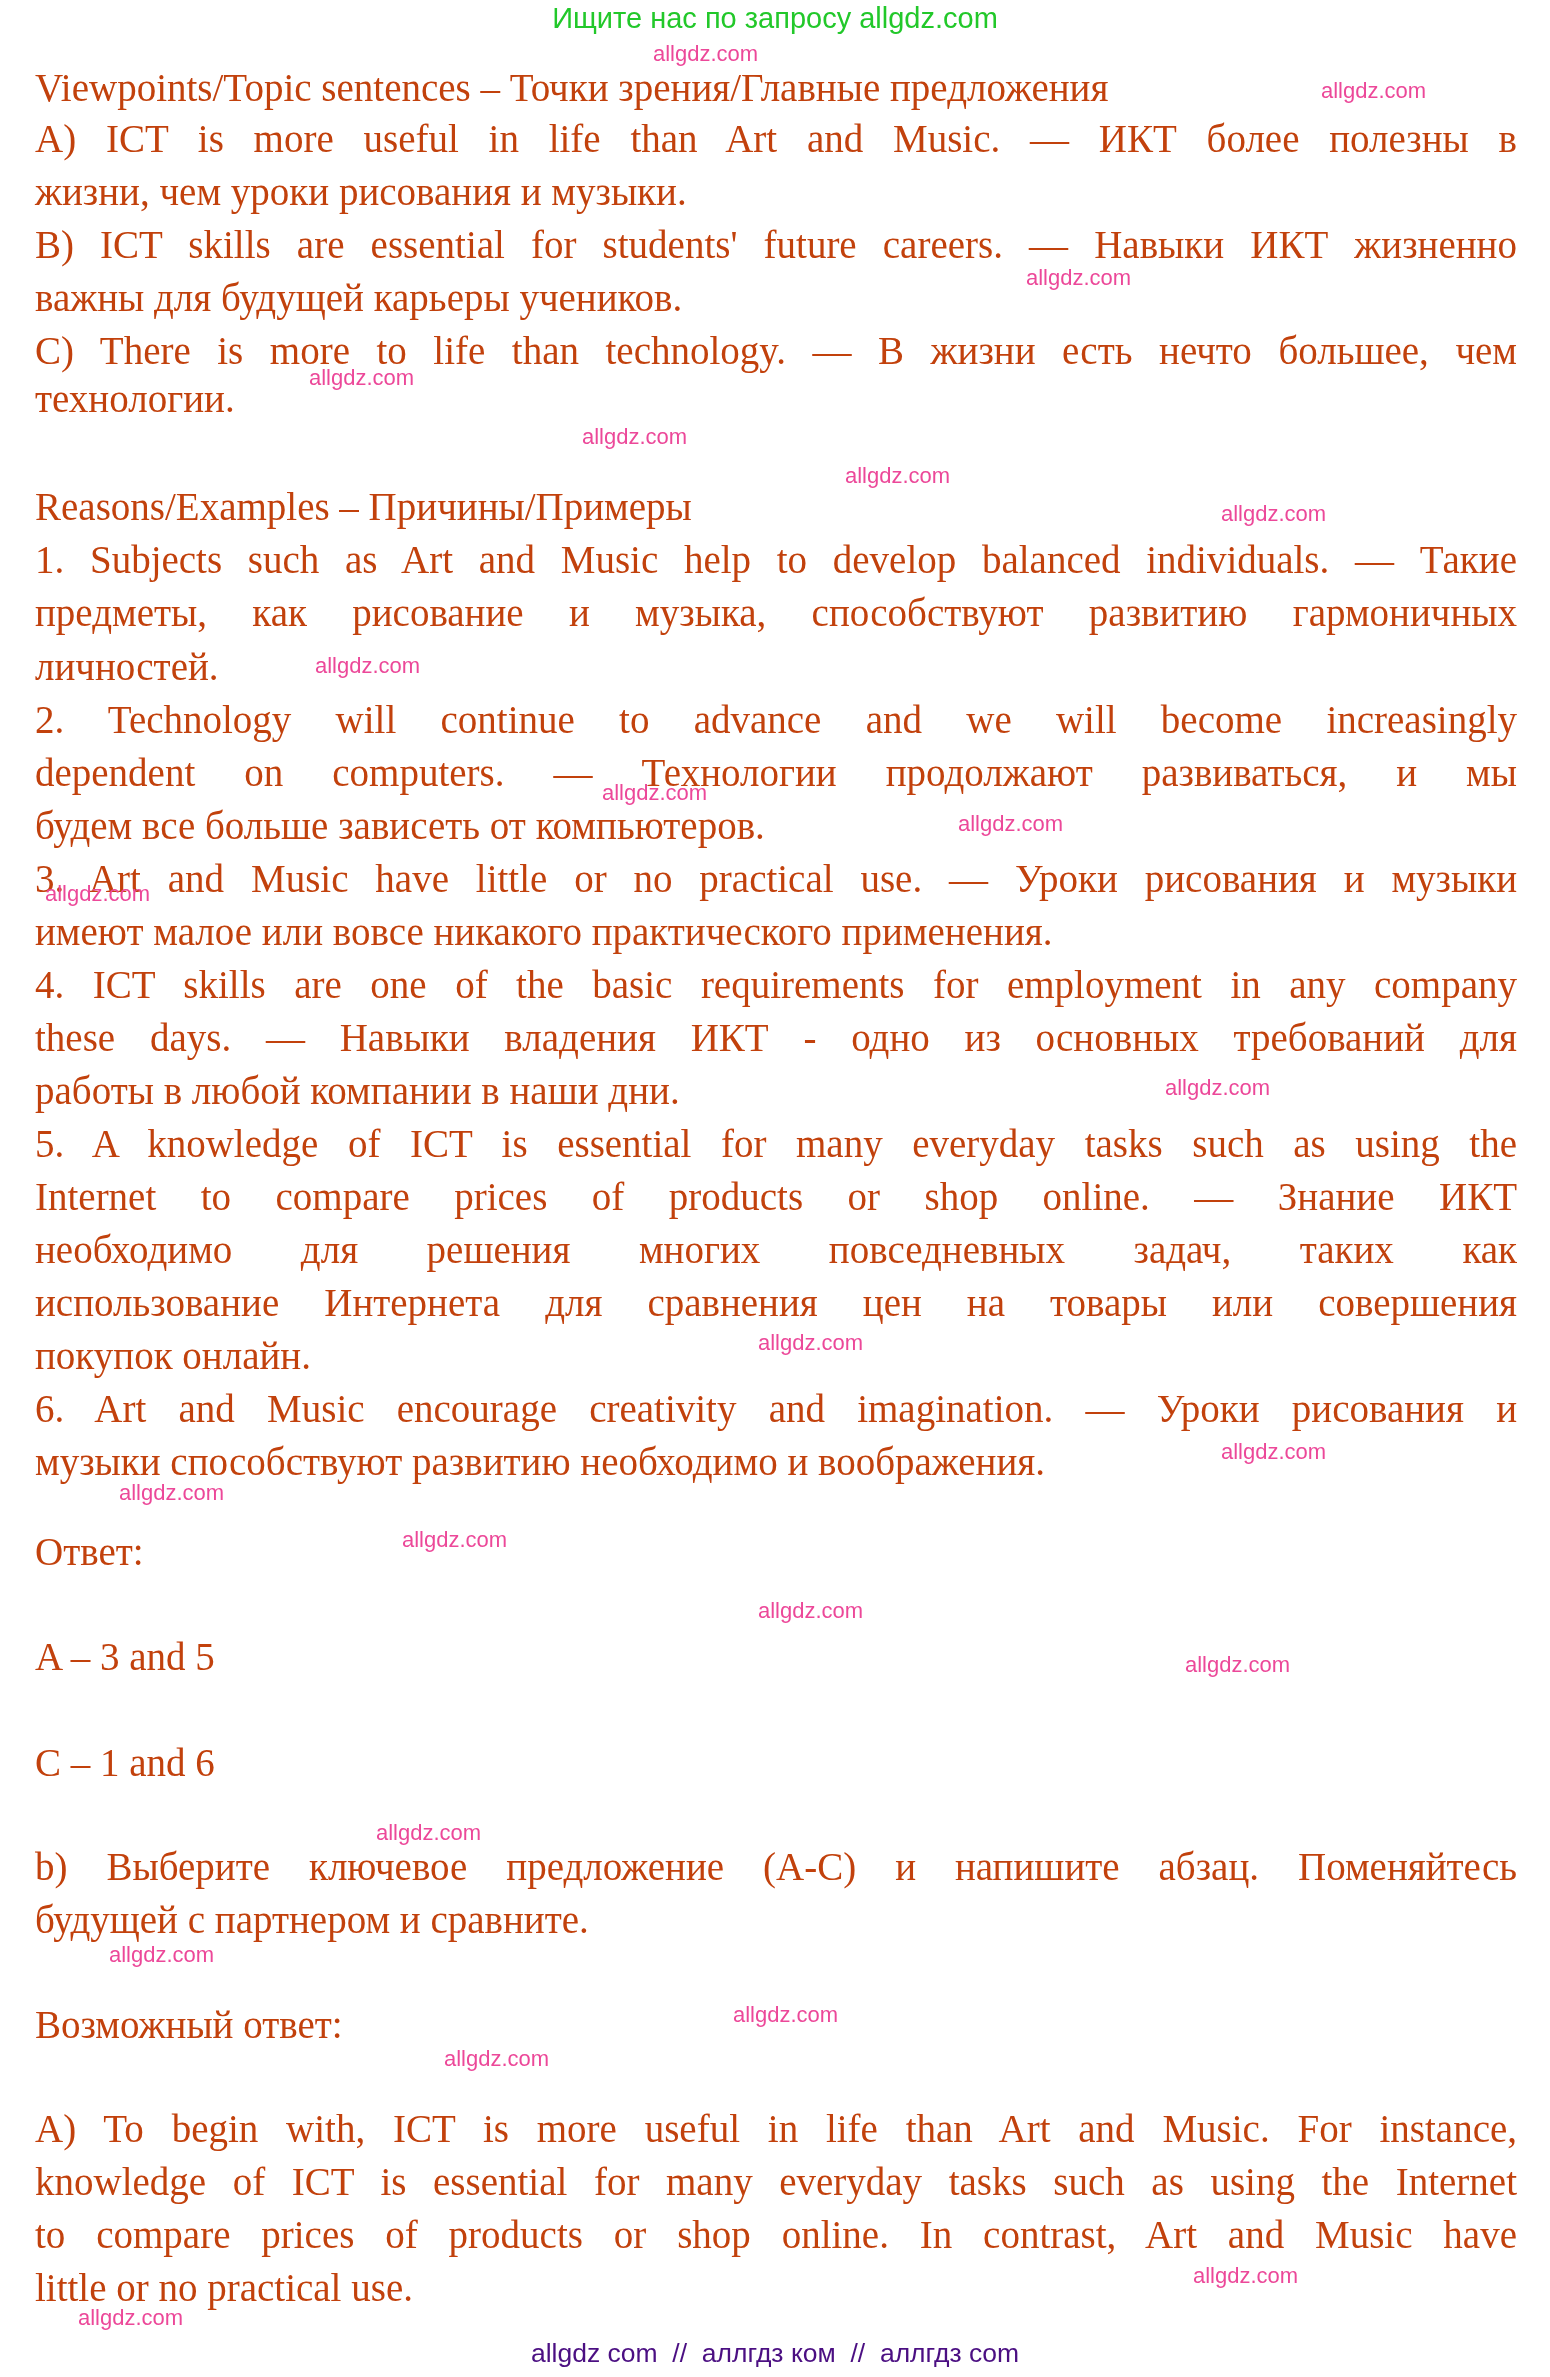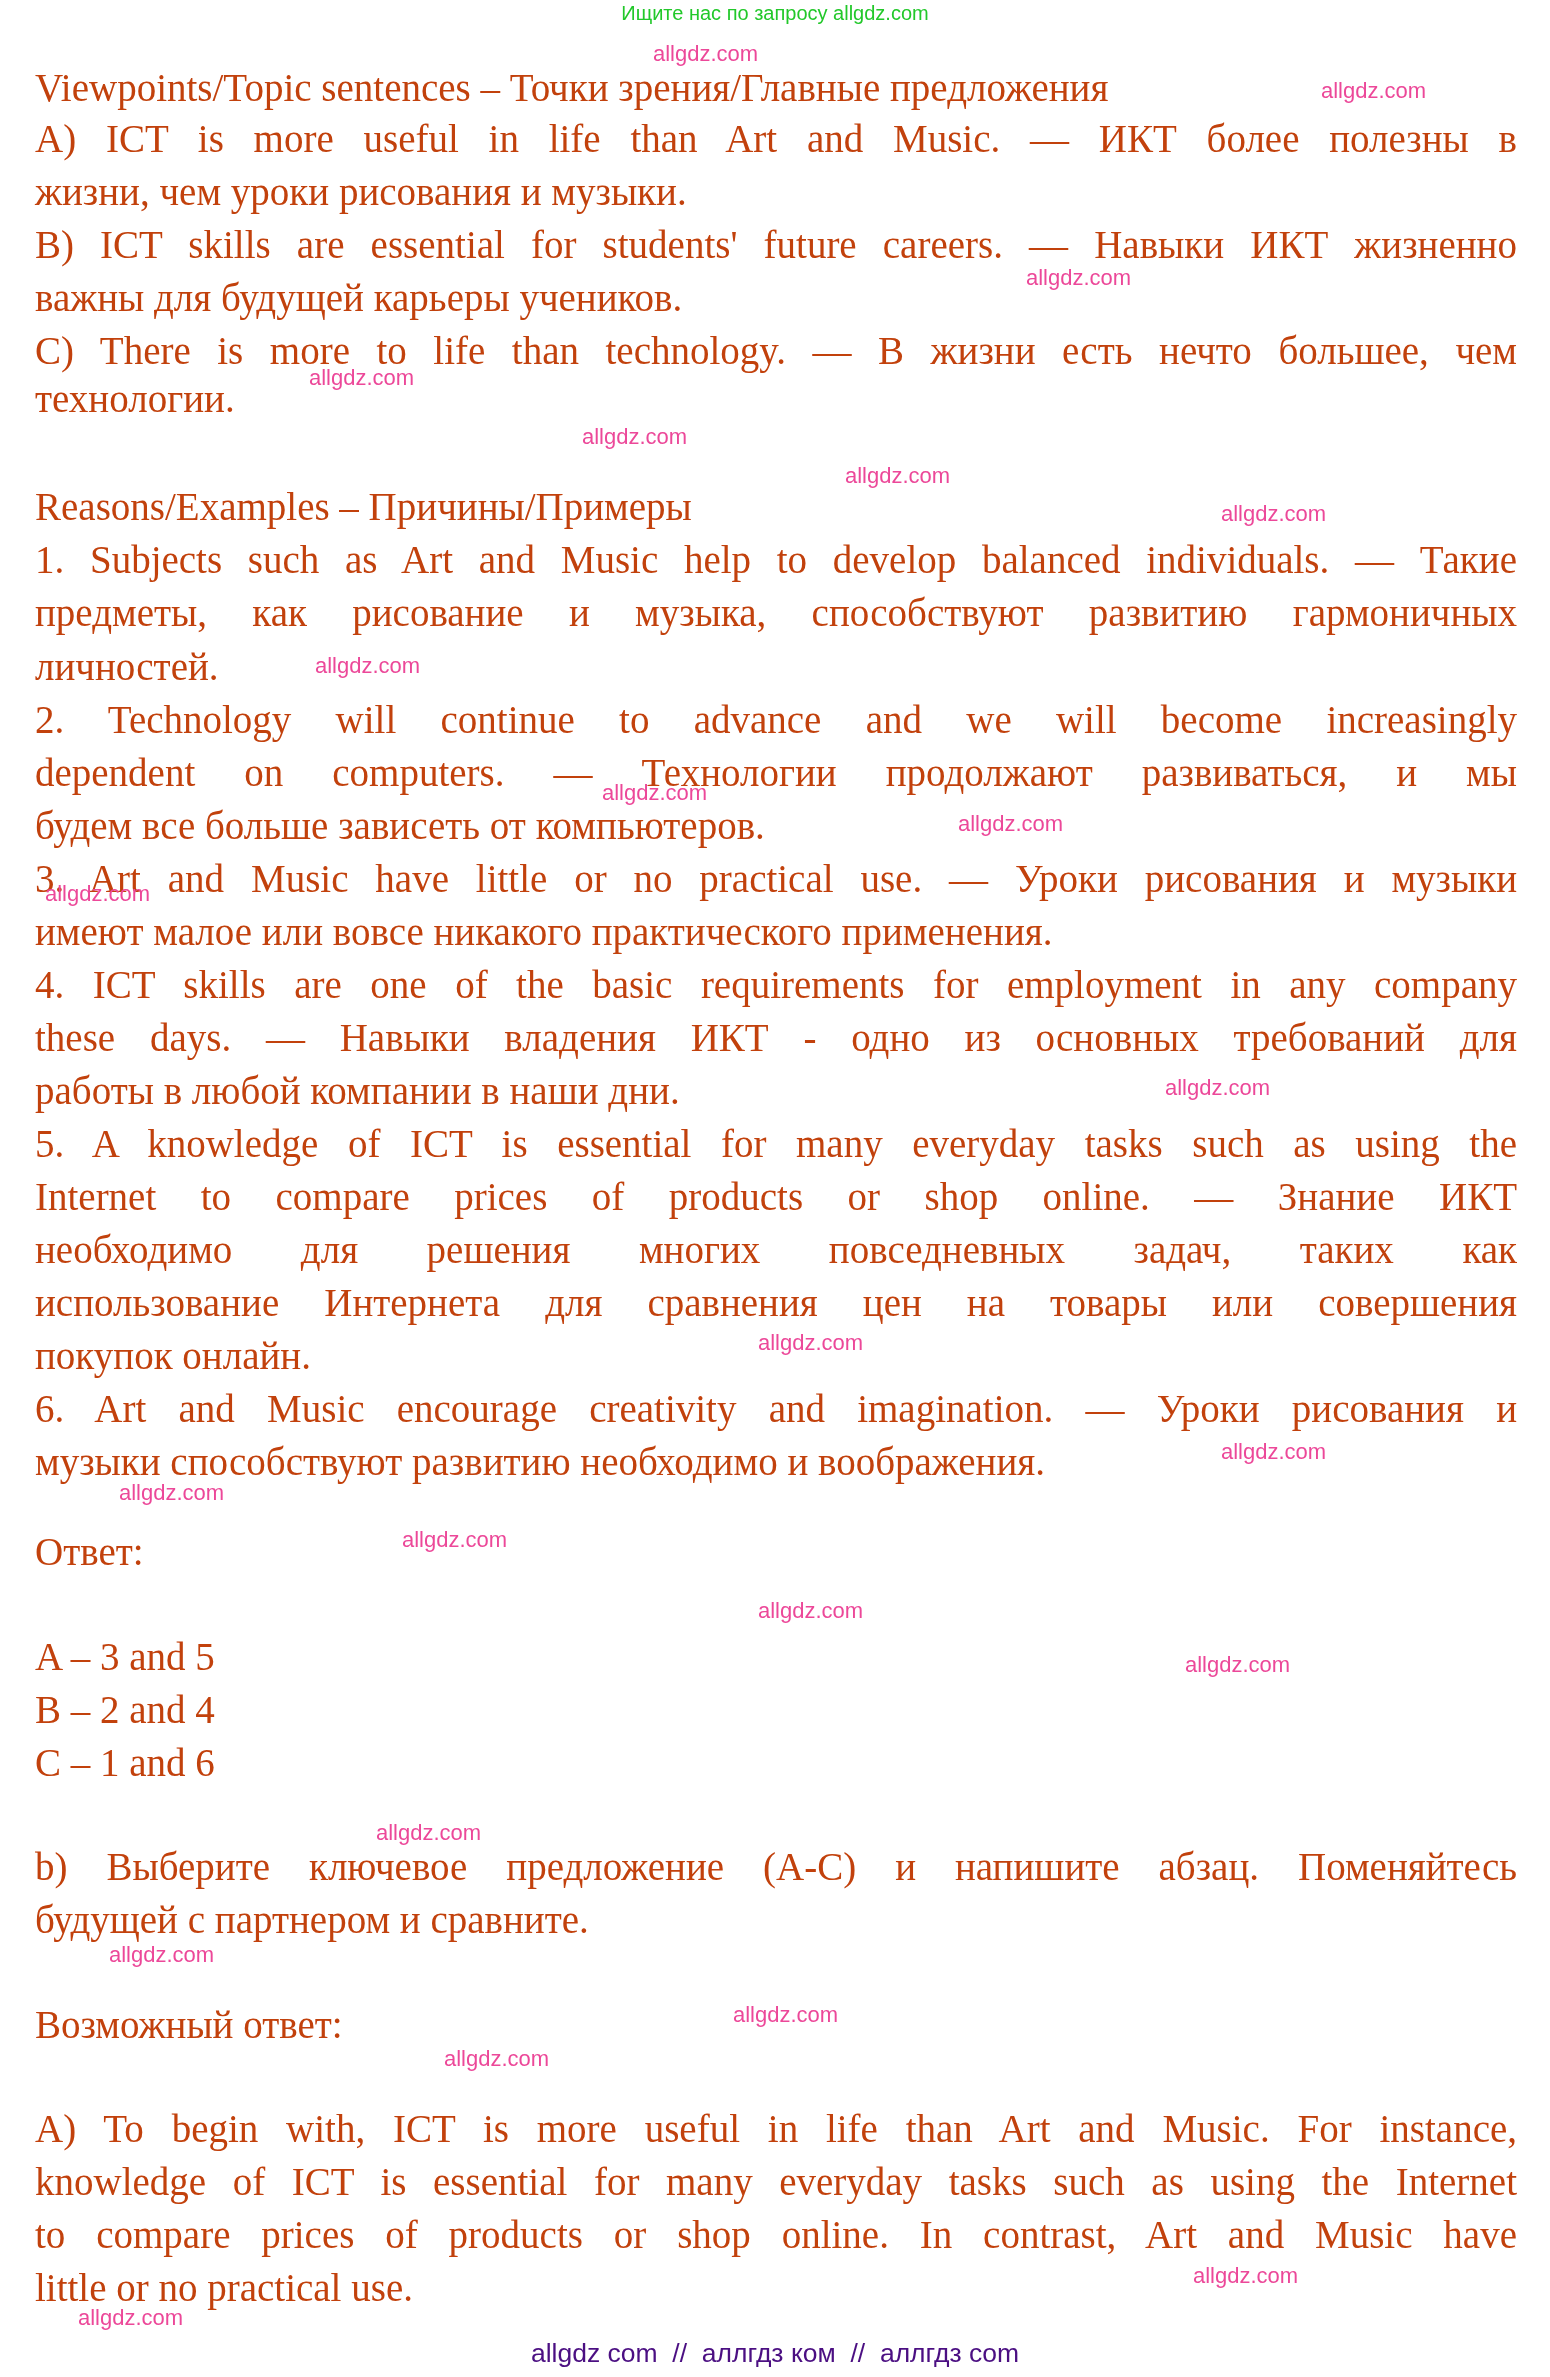--- a/index.html
+++ b/index.html
@@ -1,20 +1,20 @@
 <!DOCTYPE html>
 <html style="font-size:12.5px"><head>
   <meta charset="utf-8">
   <style>
     html, body { margin: 0; padding: 0; background: #ffffff; }
     body { width: 1550px; height: 2377px; position: relative; overflow: hidden; }
     .page { position: absolute; left: 0; top: 0; width: 1550px; height: 2377px; }
     .banner {
       position: absolute; left: 0; top: 1.6px; width: 1550px; text-align: center;
-      font-family: "Liberation Sans", sans-serif; font-size: 20px; color: #22c82a;
+      font-family: "Liberation Sans", sans-serif; font-size: 29px; color: #22c82a;
     }
     .footer {
       position: absolute; left: 0; top: 2338px; width: 1550px; text-align: center;
       font-family: "Liberation Sans", sans-serif; font-size: 26.5px; color: #4b0f82;
       white-space: pre;
     }
     .line {
       position: absolute; left: 35px; width: 1482px;
       font-family: "Liberation Serif", serif; font-size: 39px; color: #c2410c;
       line-height: 47px; white-space: nowrap;
@@ -55,21 +55,20 @@
   <div class="line just" style="top:1120px">5. A knowledge of ICT is essential for many everyday tasks such as using the</div>
   <div class="line just" style="top:1173px">Internet to compare prices of products or shop online. — Знание ИКТ</div>
   <div class="line just" style="top:1226px">необходимо для решения многих повседневных задач, таких как</div>
   <div class="line just" style="top:1279px">использование Интернета для сравнения цен на товары или совершения</div>
   <div class="line" style="top:1332px">покупок онлайн.</div>
   <div class="line just" style="top:1385px">6. Art and Music encourage creativity and imagination. — Уроки рисования и</div>
   <div class="line" style="top:1438px">музыки способствуют развитию необходимо и воображения.</div>
 
   <div class="line" style="top:1528px">Ответ:</div>
   <div class="line" style="top:1633px">A – 3 and 5</div>
-  <div class="line" style="top:1686px">B – 2 and 4</div>
   <div class="line" style="top:1739px">C – 1 and 6</div>
 
   <div class="line just" style="top:1843px">b) Выберите ключевое предложение (A-C) и напишите абзац. Поменяйтесь</div>
   <div class="line" style="top:1896px">будущей с партнером и сравните.</div>
 
   <div class="line" style="top:2001px">Возможный ответ:</div>
   <div class="line just" style="top:2105px">A) To begin with, ICT is more useful in life than Art and Music. For instance,</div>
   <div class="line just" style="top:2158px">knowledge of ICT is essential for many everyday tasks such as using the Internet</div>
   <div class="line just" style="top:2211px">to compare prices of products or shop online. In contrast, Art and Music have</div>
   <div class="line" style="top:2264px">little or no practical use.</div>

